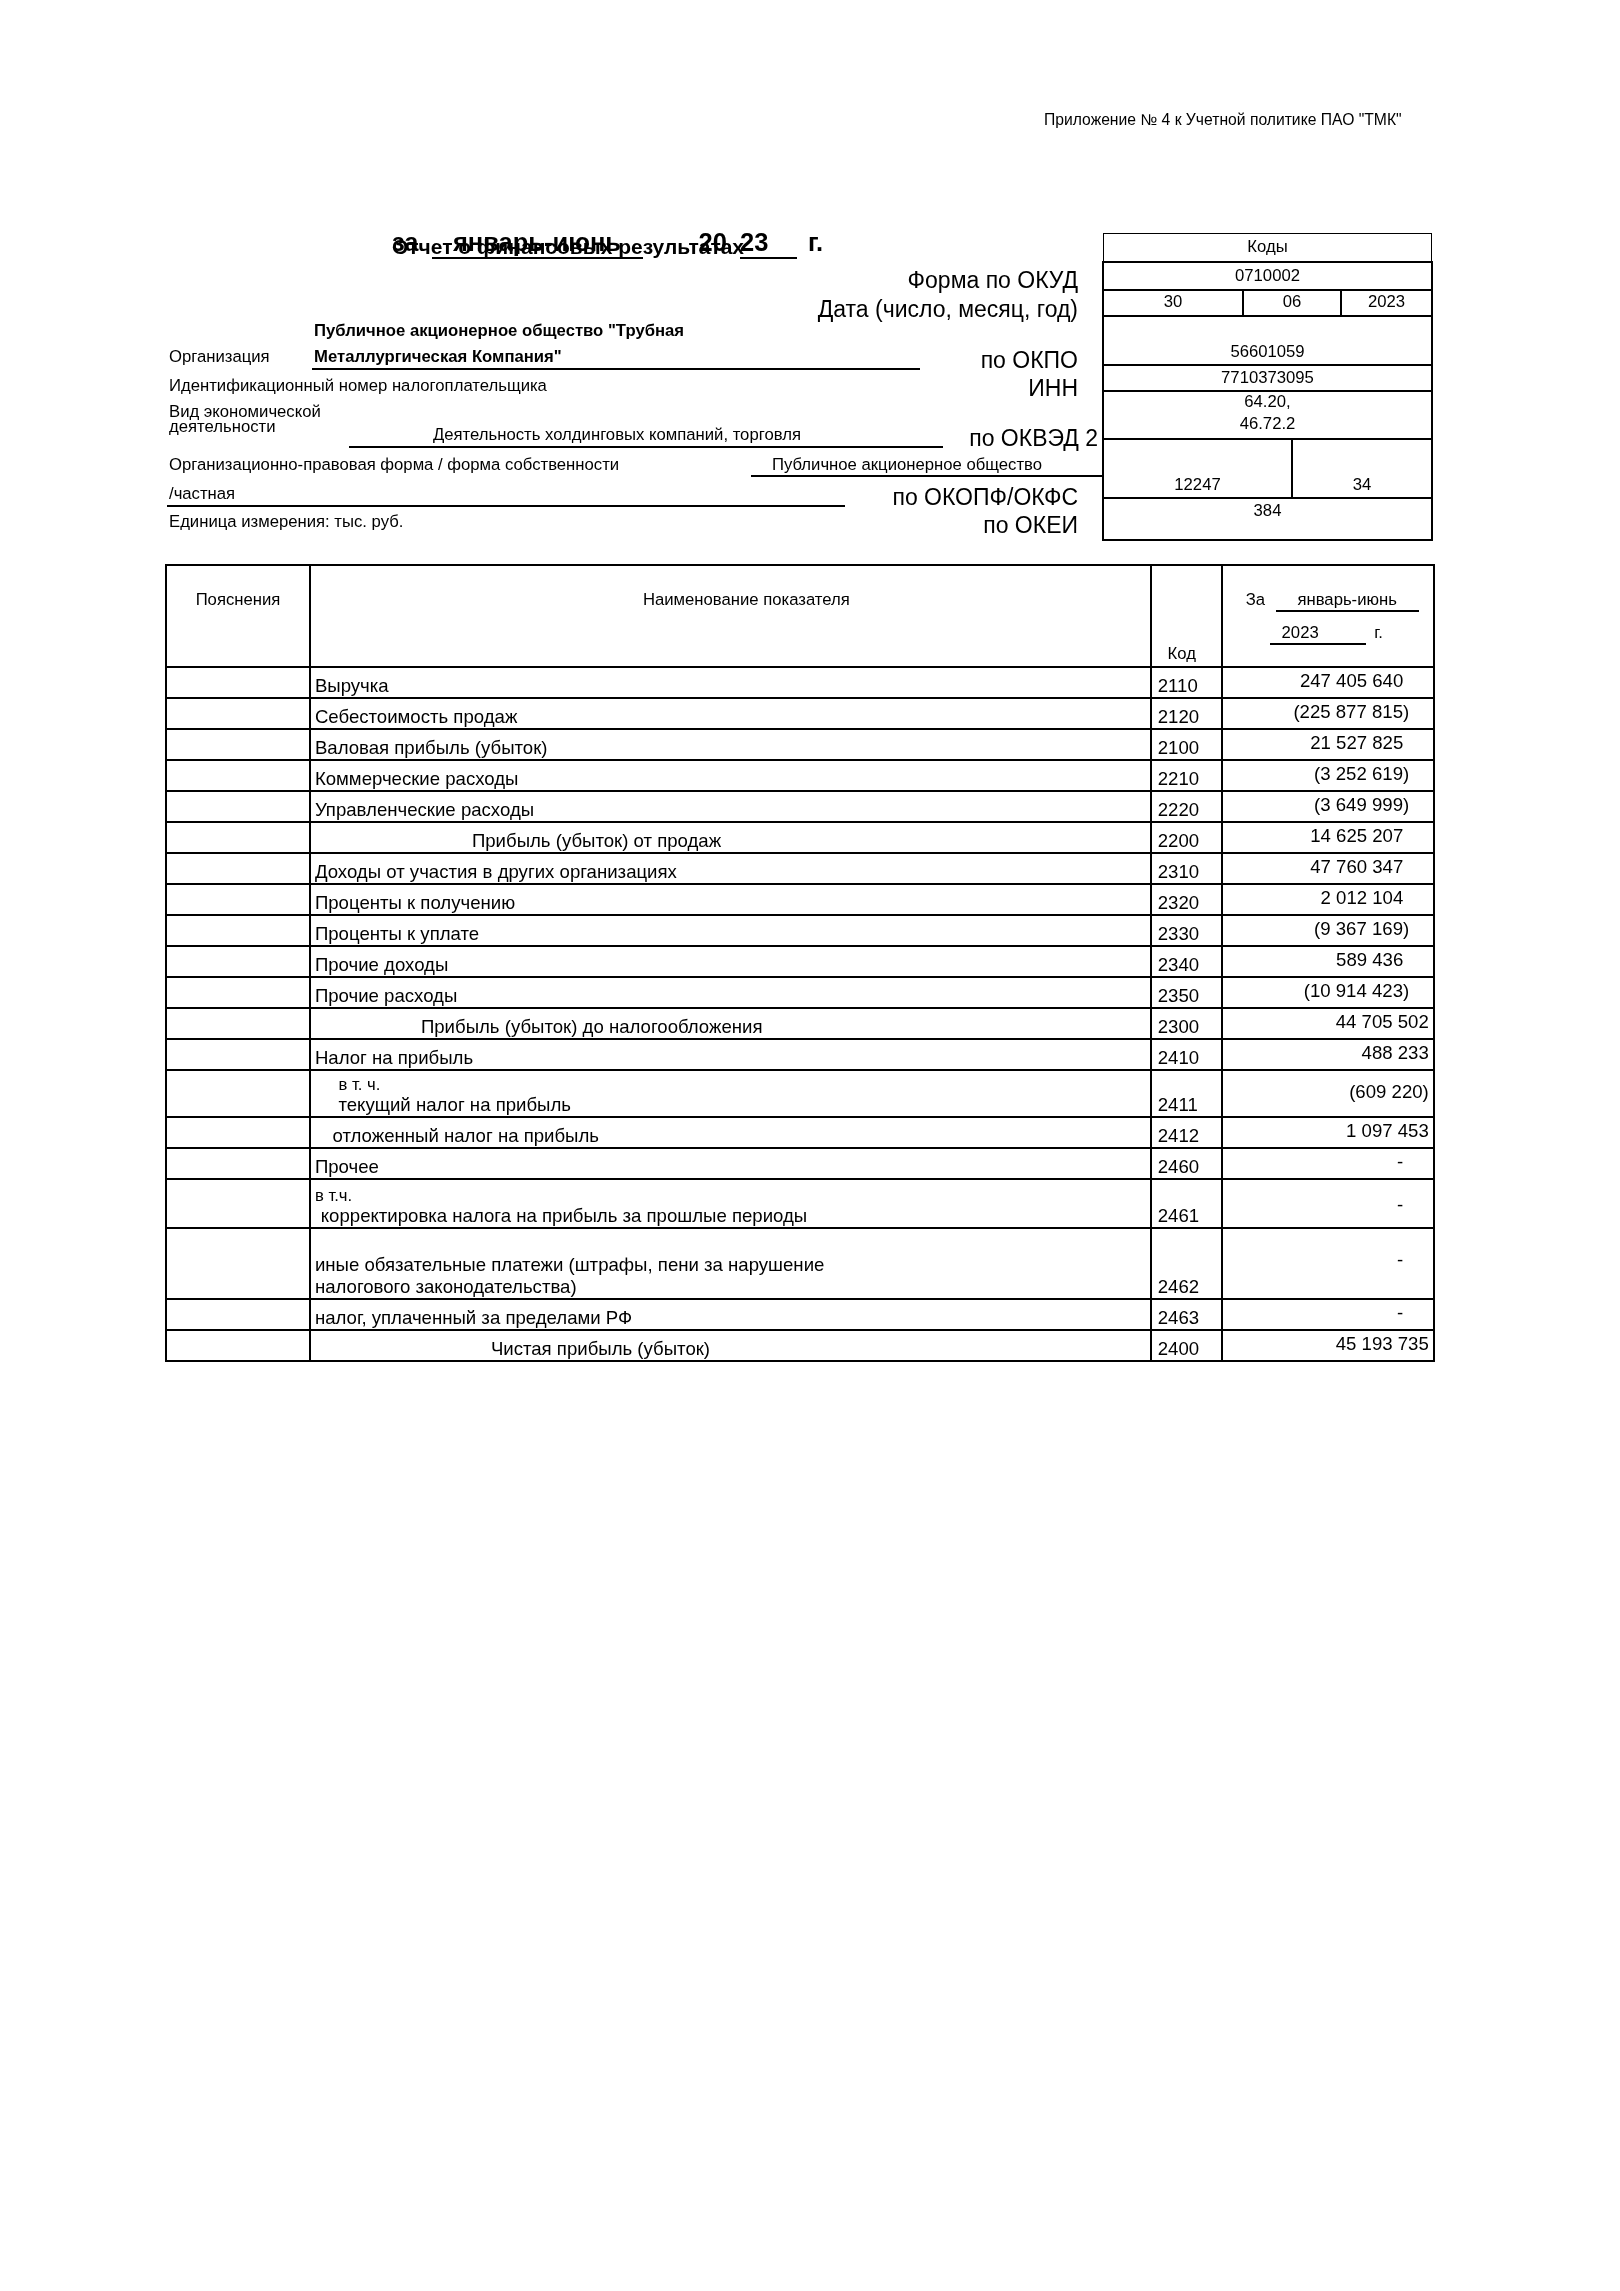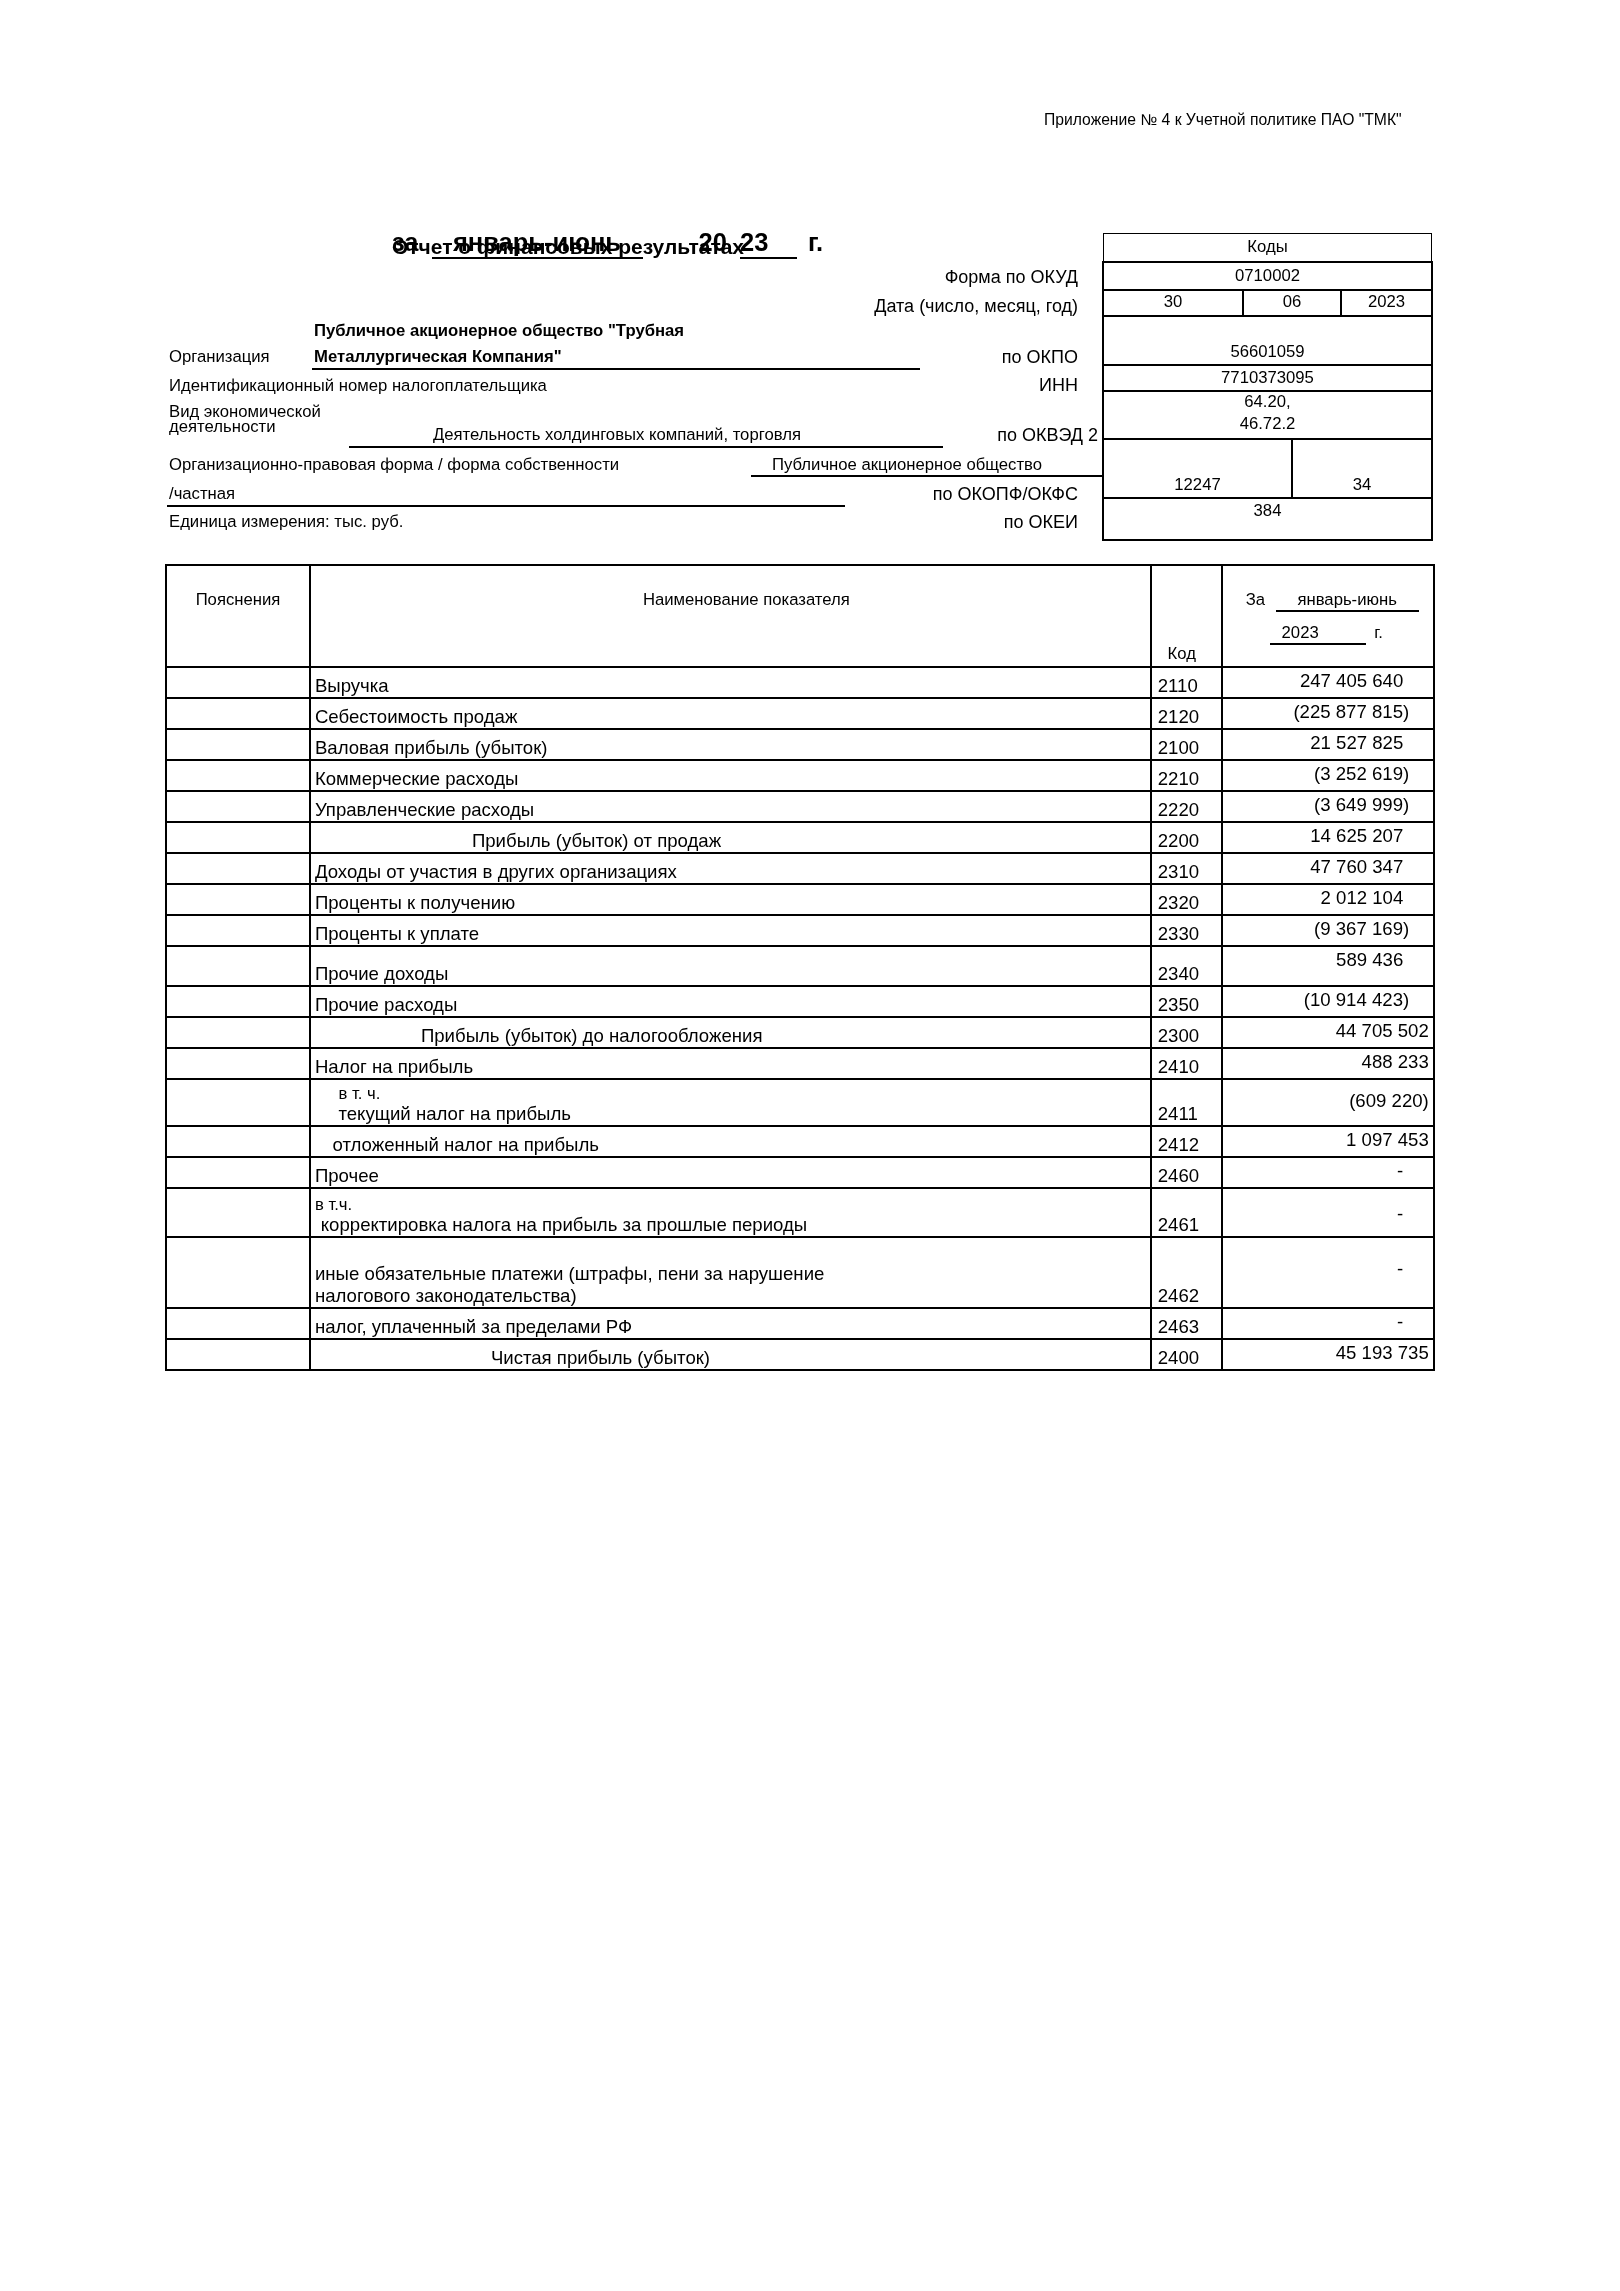--- a/index.html
+++ b/index.html
@@ -18,21 +18,21 @@
 
   
   #codes-head { left: 1103px; top: 233px; width: 327px; height: 26.5px; border: 1px solid #000;
                 font-size: 16.7px; text-align: center; line-height: 25.5px; }
   #codes-box { left: 1102px; top: 261px; width: 327px; height: 276px; border: 2.9px solid #000; }
   .cb-row { position: absolute; left: 0; width: 327px; border-bottom: 2px solid #000; font-size: 16.7px;
             text-align: center; }
   .cb-cell { position: absolute; top: 0; height: 100%; text-align: center; }
 
   
-  .rlabel { position: absolute; font-size: 18px; text-align: right; width: 294px; }
+  .rlabel { position: absolute; font-size: 23px; text-align: right; width: 294px; }
 
   .ulline { position: absolute; border-bottom: 2px solid #000; }
 
   
   #main-table { position: absolute; left: 165px; top: 564px; border-collapse: collapse; font-size: 18.6px; border-radius: 17px; }
   #main-table td { border: 2px solid #000; padding: 0; vertical-align: bottom; }
   #main-table td.c1 { width: 142px; }
   #main-table td.c2 { width: 835px; padding-left: 3.9px; }
   #main-table td.c3 { width: 63px; padding-left: 5.9px; }
   #main-table td.c4 { width: 206px; text-align: right; padding-right: 3.9px;
@@ -187,21 +187,21 @@
     <td class="c2">Проценты к получению</td>
     <td class="c3">2320</td>
     <td class="c4"><span class="val-inner" style="padding-right:25.5px;">2 012 104</span></td>
   </tr>
   <tr style="height:31px;">
     <td class="c1"></td>
     <td class="c2">Проценты к уплате</td>
     <td class="c3">2330</td>
     <td class="c4"><span class="val-inner" style="padding-right:19.6px;">(9 367 169)</span></td>
   </tr>
-  <tr style="height:40px;">
+  <tr style="height:31px;">
     <td class="c1"></td>
     <td class="c2">Прочие доходы</td>
     <td class="c3">2340</td>
     <td class="c4"><span class="val-inner" style="padding-right:25.5px;">589 436</span></td>
   </tr>
   <tr style="height:31px;">
     <td class="c1"></td>
     <td class="c2">Прочие расходы</td>
     <td class="c3">2350</td>
     <td class="c4"><span class="val-inner" style="padding-right:19.6px;">(10 914 423)</span></td>

